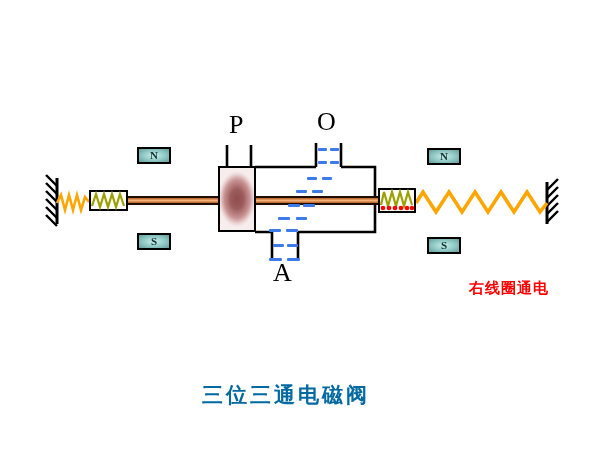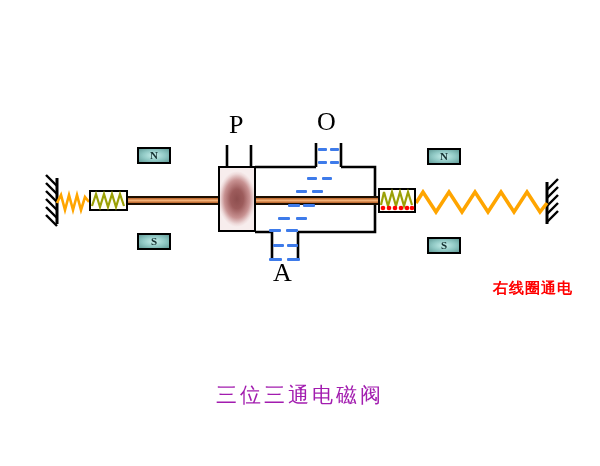--- a/index.html
+++ b/index.html
@@ -19,23 +19,23 @@
             #8d4e4e 0%, #9d5c5c 35%, #c89292 68%, #eedada 90%, #f7eded 100%);}
   
   .magnet{position:absolute;width:34px;height:17px;box-sizing:border-box;border:2px solid #000;
           background:radial-gradient(ellipse at 50% 50%, #c7efeb 0%, #8ec7c3 55%, #639c98 100%);
           display:flex;align-items:center;justify-content:center;}
   .magnet span{font-size:11px;font-weight:bold;color:#122e2e;line-height:1;}
   
   .port-label{position:absolute;font-size:26px;color:#000;line-height:1;}
   
   #status-text{position:absolute;left:469px;top:279px;font-size:15px;font-weight:bold;
-               color:#ff0000;letter-spacing:1px;font-family:"Liberation Sans",sans-serif;margin-left:24px;}
-  #caption{position:absolute;left:216px;top:381px;width:180px;font-size:21px;font-weight:normal;
-           color:#a21caf;letter-spacing:3px;}
+               color:#ff0000;letter-spacing:1px;font-family:"Liberation Sans",sans-serif;}
+  #caption{position:absolute;left:202px;top:381px;width:180px;font-size:21px;font-weight:bold;
+           color:#0369a1;letter-spacing:3px;}
 </style>
 </head>
 <body>
 
 <div id="canvas">
 
   <svg width="600" height="466">
 
     <g stroke="#000" stroke-width="3" fill="none">
       <line x1="57" y1="178" x2="57" y2="224"></line>

